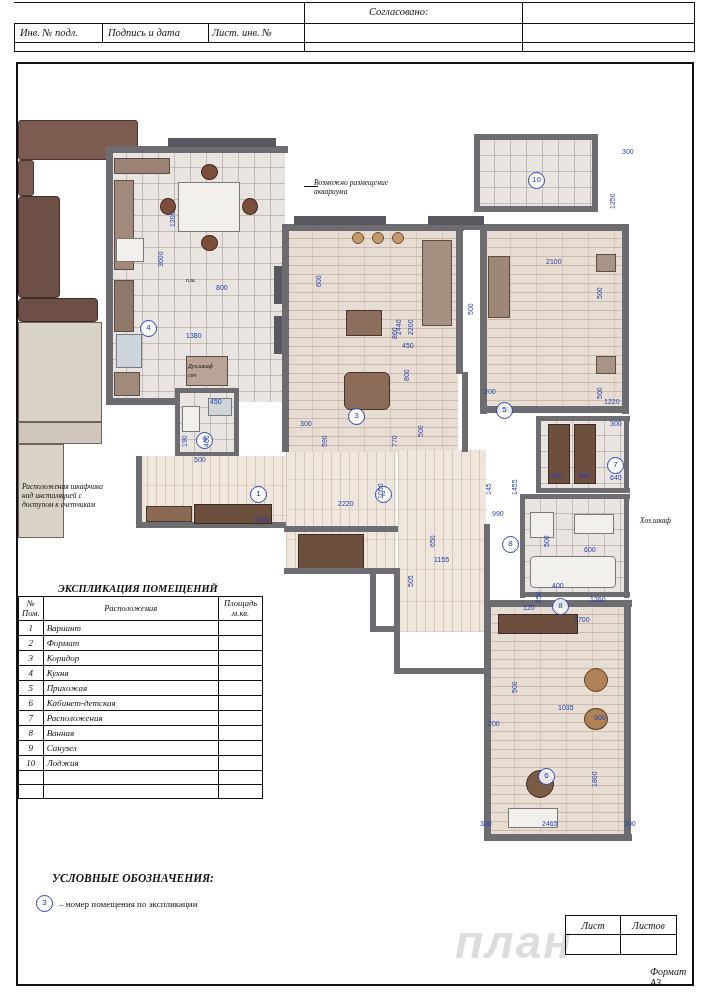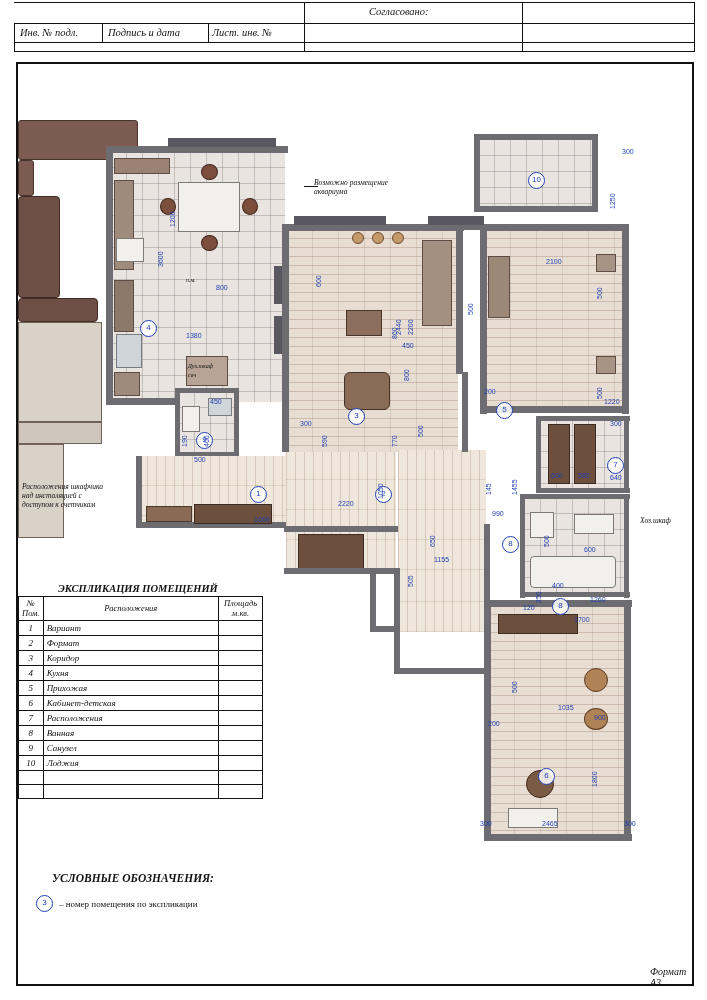--- a/index.html
+++ b/index.html
@@ -375,15 +375,22 @@
         </tr>
     </tbody>
   </table>
 
   <div class="legend-title">УСЛОВНЫЕ ОБОЗНАЧЕНИЯ:</div>
   <div class="legend-row">
     <div class="legend-mark">3</div>
     <div class="legend-text">– номер помещения по экспликации</div>
   </div>
 
-
+  <div class="watermark">план</div>
+
+  <div class="stamp">
+    <div style="left:0;top:0;width:56px;height:20px;">Лист</div>
+    <div style="left:55px;top:0;width:57px;height:20px;">Листов</div>
+    <div style="left:0;top:19px;width:56px;height:21px;"></div>
+    <div style="left:55px;top:19px;width:57px;height:21px;"></div>
+  </div>
   <div class="format">Формат А3</div>
 </div>
 
 </body></html>

